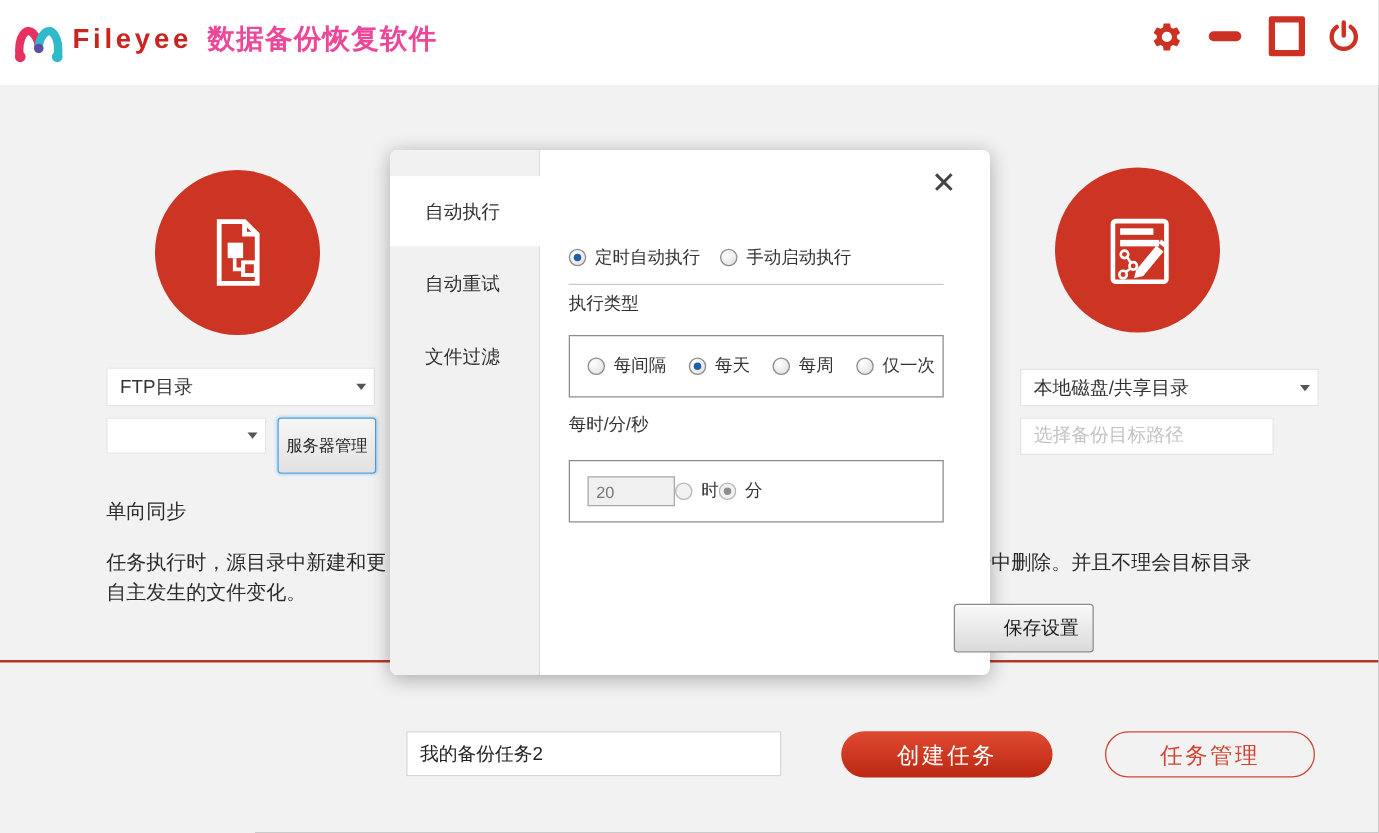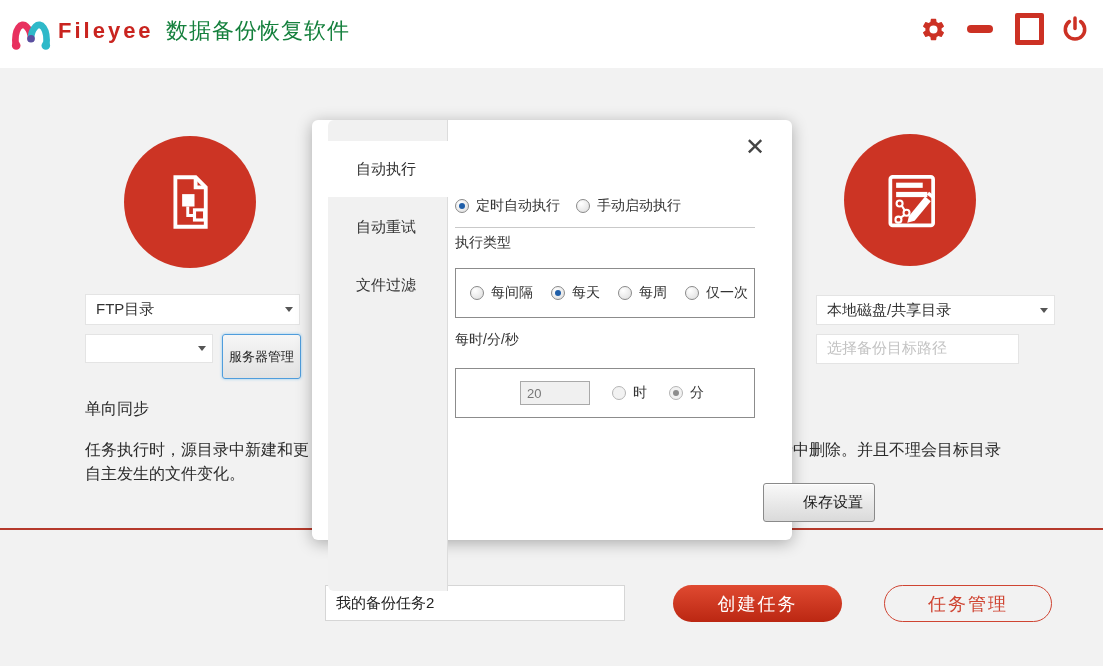--- a/index.html
+++ b/index.html
@@ -2,21 +2,21 @@
 <html><head>
 <meta charset="utf-8">
 <style>
   html,body{margin:0;padding:0;}
   body{font-family:"Liberation Sans","DejaVu Sans",sans-serif;background:#888;}
   .stage{position:relative;width:1103px;height:666px;background:#f2f2f2;overflow:hidden;margin:0 auto;}
   
   .header{position:absolute;left:0;top:0;width:1103px;height:68px;background:#ffffff;}
   .logo{position:absolute;left:10px;top:13px;width:42px;height:42px;}
   .brand{position:absolute;left:58px;top:18px;font-size:22px;font-weight:bold;color:#c9241f;letter-spacing:3px;}
-  .apptitle{position:absolute;left:166px;top:16px;font-size:22px;font-weight:normal;color:#15803d;letter-spacing:1px;}
+  .apptitle{position:absolute;left:166px;top:16px;font-size:22px;font-weight:bold;color:#ec4899;letter-spacing:1px;}
   .winbtn{position:absolute;top:14px;width:30px;height:30px;display:flex;align-items:center;justify-content:center;cursor:pointer;}
   .wb-gear{left:918px;}
   .wb-min{left:965px;}
   .wb-max{left:1014px;}
   .wb-pow{left:1060px;}
   .minus-bar{width:26px;height:8px;background:#cc3124;border-radius:4px;}
   .max-box{width:19px;height:22px;border:5px solid #cc3124;border-radius:2px;}
   
   .redline{position:absolute;left:0;top:528px;width:1103px;height:2px;background:#b5392b;z-index:1;}
   .circle{position:absolute;width:132px;height:132px;border-radius:50%;background:#cc3424;display:flex;align-items:center;justify-content:center;z-index:0;}
@@ -37,41 +37,41 @@
   .input-path input::placeholder{color:#c3c3c3;}
   .mag{margin-right:8px;}
   .sync-title{position:absolute;left:85px;top:399px;font-size:16px;color:#2b2b2b;font-family:Liberation Serif, serif;}
   .desc{position:absolute;font-size:16px;color:#2b2b2b;white-space:nowrap;z-index:0;}
   .desc.l1{left:85px;top:440px;}
   .desc.l1r{left:777px;top:440px;}
   .desc.l2{left:85px;top:464px;}
   
   .dialog{position:absolute;left:312px;top:120px;width:480px;height:420px;background:#fff;border-radius:6px;
     box-shadow:0 3px 16px rgba(0,0,0,.30);z-index:10;}
-  .dtabs{position:absolute;left:16px;top:0;width:120px;height:471px;background:#f1f1f1;border-right:1px solid #dcdcdc;border-radius:6px 0 0 6px;box-sizing:border-box;}
+  .dtabs{position:absolute;left:0;top:0;width:120px;height:420px;background:#f1f1f1;border-right:1px solid #dcdcdc;border-radius:6px 0 0 6px;box-sizing:border-box;}
   .dtab{position:absolute;left:0;width:120px;height:56px;display:flex;align-items:center;font-size:15px;color:#333;padding-left:28px;box-sizing:border-box;cursor:pointer;}
   .dtab.active{background:#fff;}
   .dtab.t1{top:21px;}
   .dtab.t2{top:79px;}
   .dtab.t3{top:137px;}
   .dclose{position:absolute;right:26px;top:16px;width:22px;height:22px;font-size:24px;line-height:22px;color:#444;text-align:center;cursor:pointer;font-weight:300;}
   .dcontent{position:absolute;left:121px;top:0;right:0;bottom:0;}
   .radio{width:14px;height:14px;border-radius:50%;border:1px solid #8a8a8a;background:radial-gradient(circle at 35% 30%,#ffffff,#dcdcdc);position:relative;box-sizing:border-box;flex:0 0 auto;cursor:pointer;}
   .radio.checked::after{content:"";position:absolute;left:3px;top:3px;width:6px;height:6px;border-radius:50%;background:#1f5ea8;}
   .radio.gray{background:#f2f2f2;border-color:#b5b5b5;}
   .radio.gray.checked::after{background:#8d8d8d;}
   .ritem{display:flex;align-items:center;gap:7px;font-size:14px;color:#333;}
   .row-trigger{position:absolute;left:22px;top:77px;display:flex;gap:16px;}
   .hr1{position:absolute;left:22px;top:107px;width:300px;height:1px;background:#c9c9c9;}
   .lbl{position:absolute;left:22px;font-size:14px;color:#333;}
   .lbl-type{top:114px;}
   .lbl-interval{top:211px;}
   .gbox{position:absolute;left:22px;width:300px;height:50px;border:1px solid #8c8c8c;box-sizing:border-box;display:flex;align-items:center;background:#fff;}
   .gbox.types{top:148px;padding-left:14px;gap:18px;}
-  .gbox.interval{top:248px;padding-left:14px;gap:22px;justify-content:center;}
+  .gbox.interval{top:248px;padding-left:14px;}
   .num-input{width:70px;height:24px;box-sizing:border-box;border:1px solid #a9a9a9;background:#f0f0f0;color:#777;font-size:13px;padding-left:6px;font-family:inherit;outline:none;}
   .btn-save{position:absolute;left:330px;top:363px;width:112px;height:39px;box-sizing:border-box;
     background:linear-gradient(#f9f9f9,#dadada);border:1px solid #8a8a8a;border-radius:3px;
     font-size:15px;color:#1a1a1a;display:flex;align-items:center;justify-content:center;cursor:pointer;box-shadow:inset 0 1px 0 #fff;padding-left:28px;}
   
   .input-name{position:absolute;left:325px;top:585px;width:300px;height:36px;box-sizing:border-box;background:#fff;border:1px solid #d6d6d6;font-size:15px;color:#222;padding-left:10px;outline:none;font-family:inherit;z-index:2;}
   .btn-create{position:absolute;left:673px;top:585px;width:169px;height:37px;border-radius:19px;
     background:linear-gradient(#e04a31,#bb2712);color:#fff;font-size:18px;display:flex;align-items:center;justify-content:center;cursor:pointer;z-index:2;letter-spacing:2px;}
   .btn-manage{position:absolute;left:884px;top:585px;width:168px;height:37px;border-radius:19px;box-sizing:border-box;
     border:1px solid #cf4432;color:#cf4432;font-size:18px;display:flex;align-items:center;justify-content:center;cursor:pointer;z-index:2;letter-spacing:2px;}

